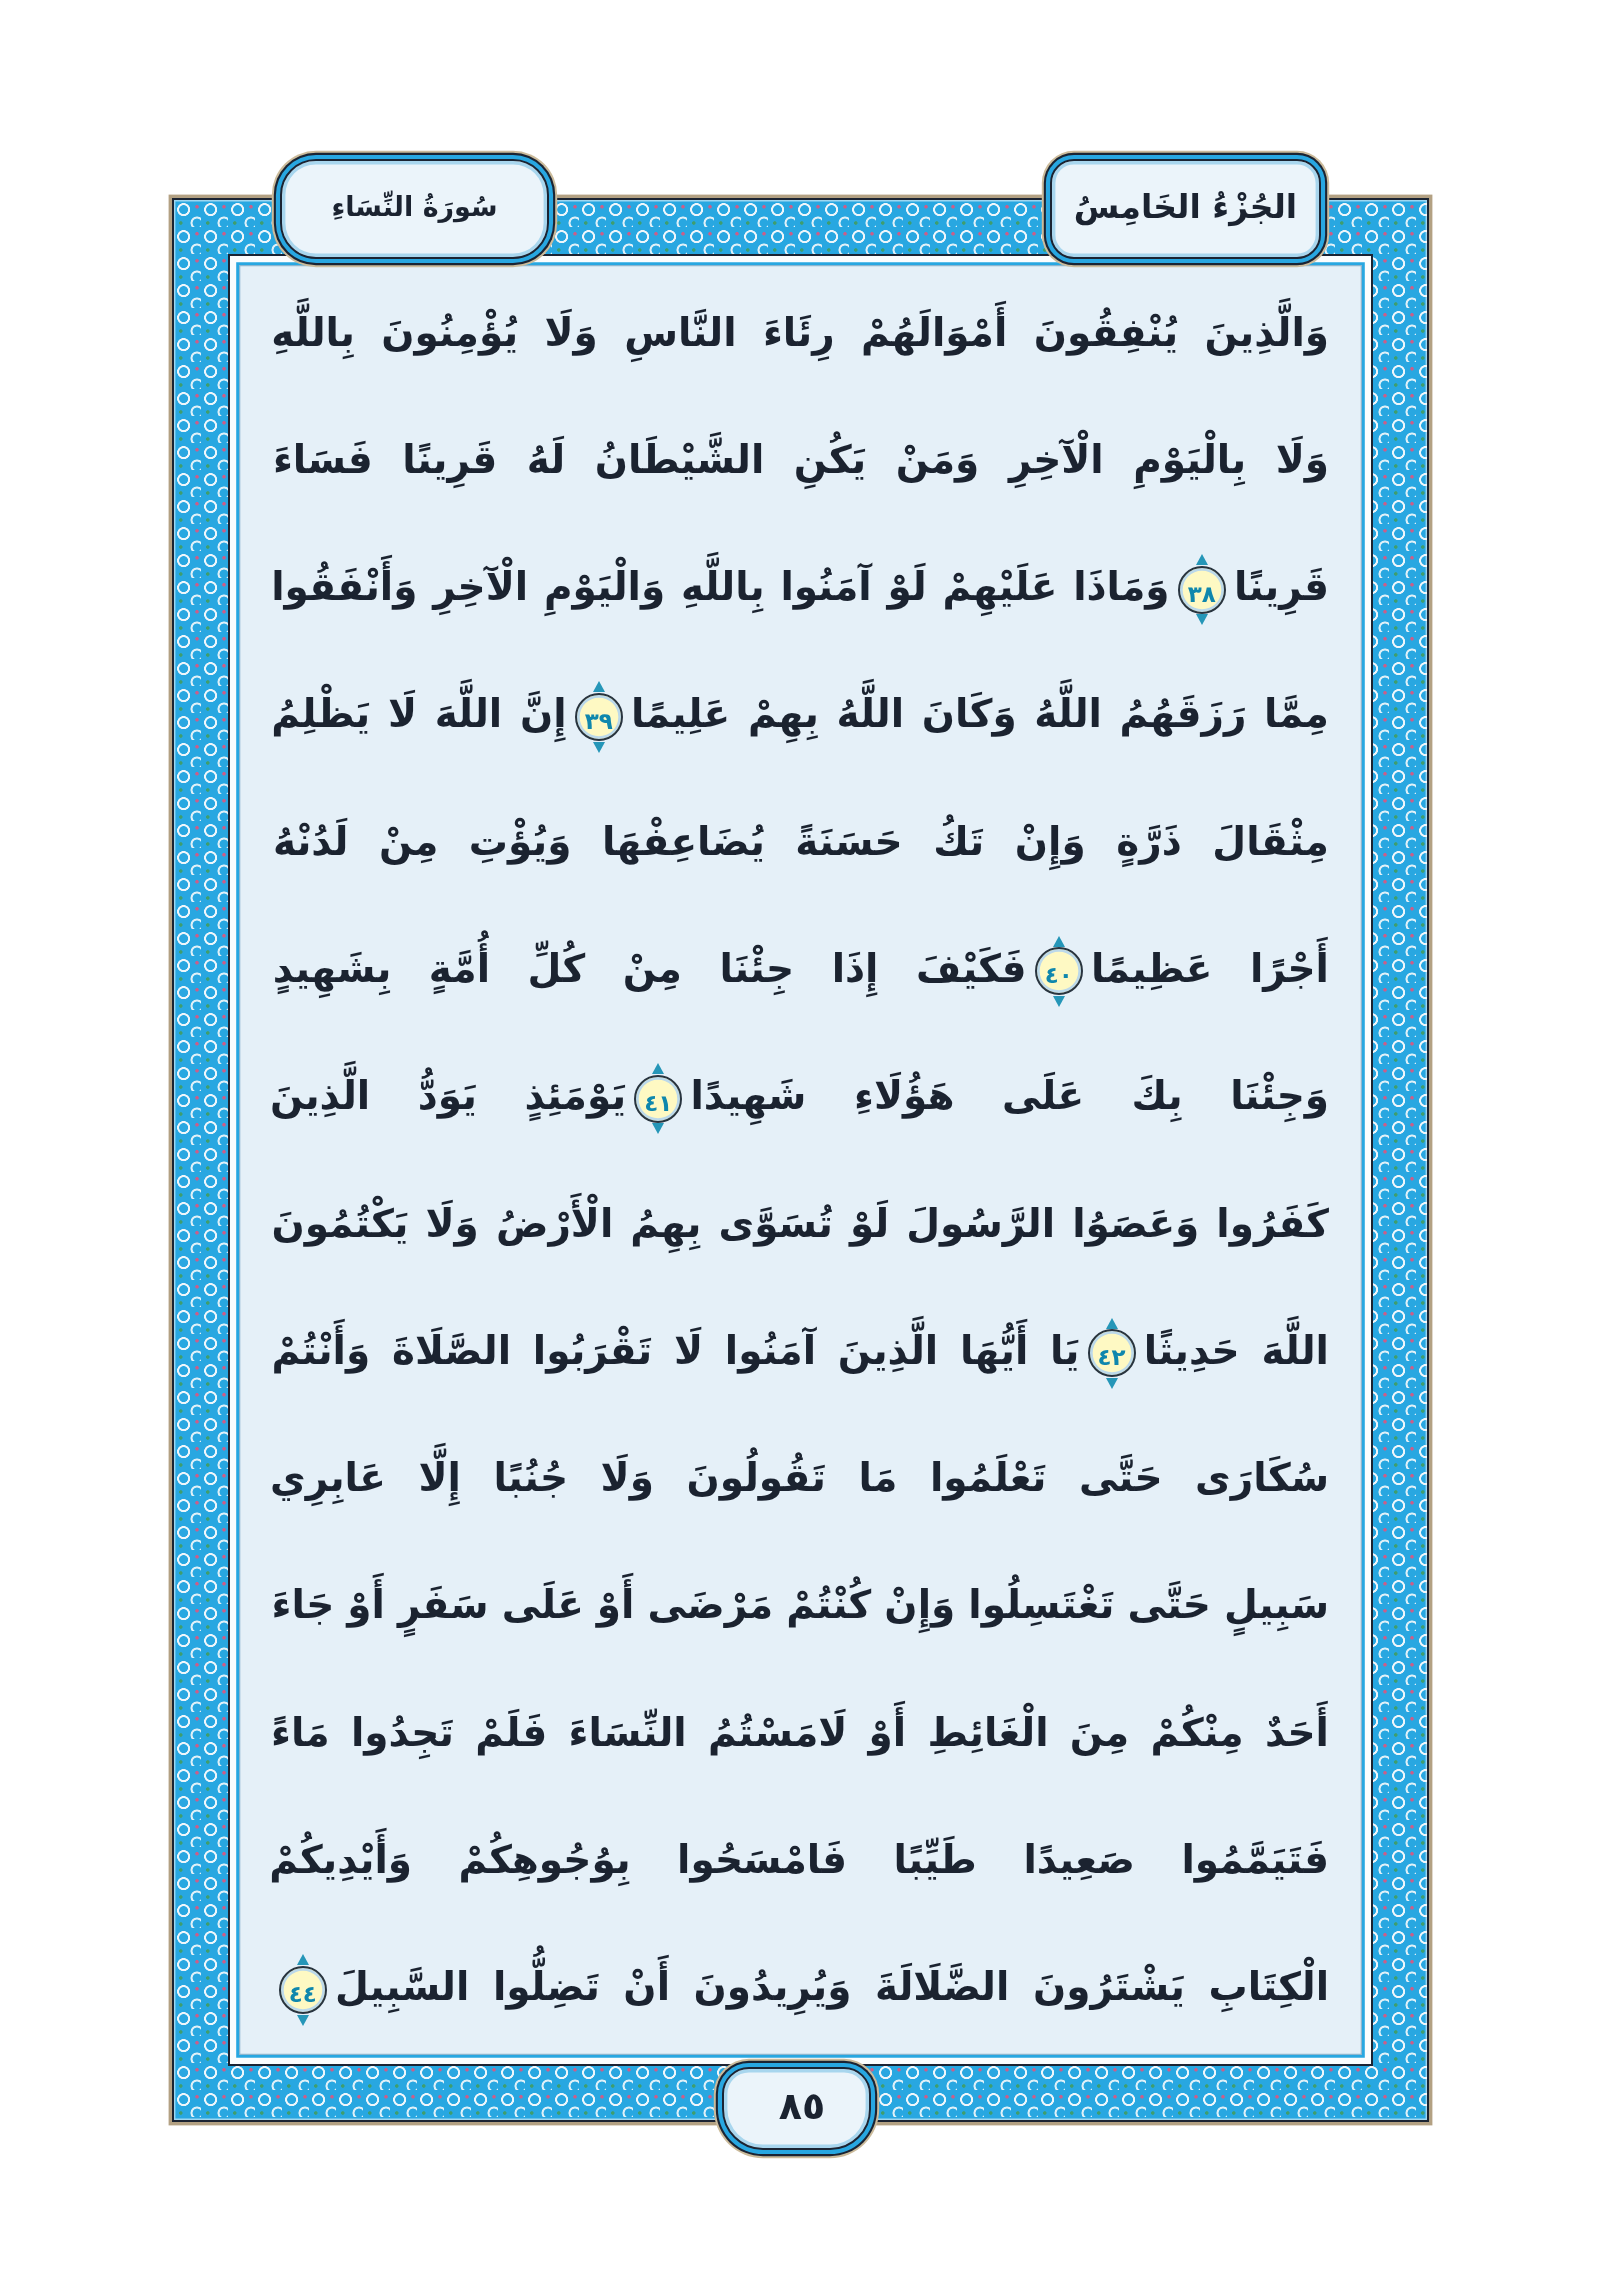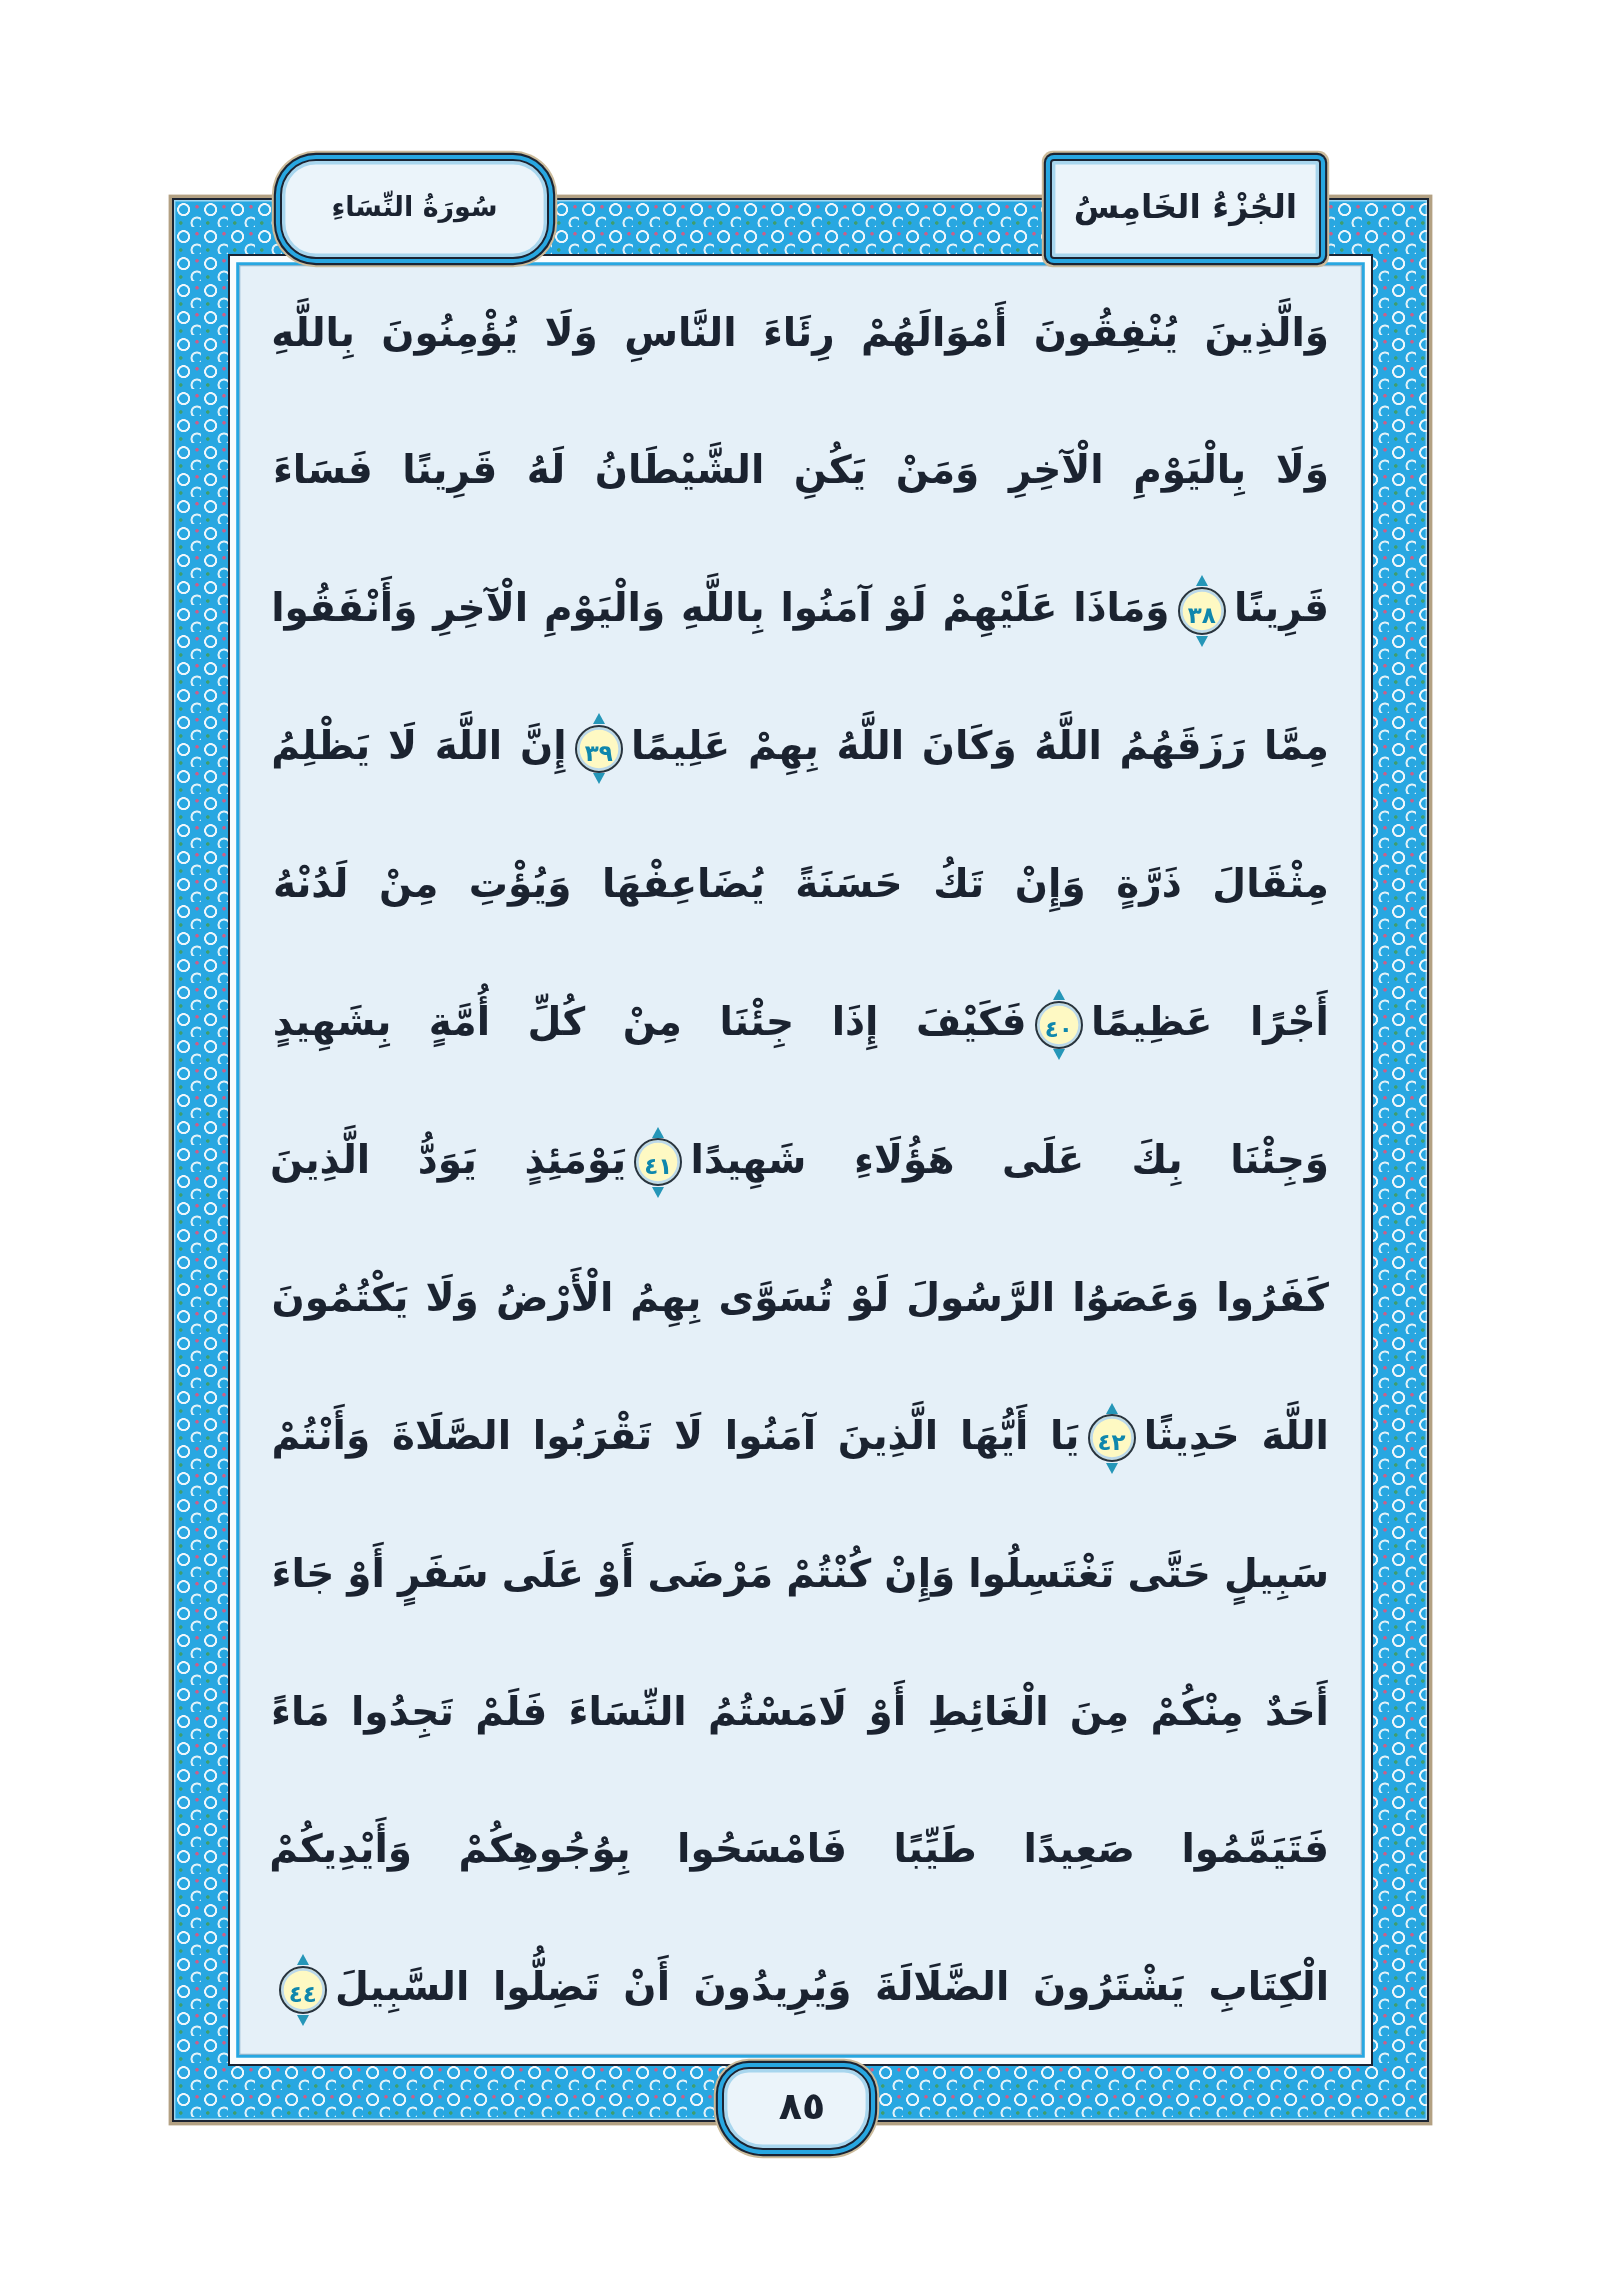--- a/index.html
+++ b/index.html
@@ -40,21 +40,21 @@
   .tab{
     position:absolute;z-index:5;
     background:var(--tab-bg);
     border:2.1px solid var(--outline);
     box-shadow:0 0 0 4.1px var(--band), 0 0 0 6.2px var(--outline), 0 0 0 8.2px #cbbb9b,
                inset 0 0 0 3.4px #a8d6ee;
     display:flex;align-items:center;justify-content:center;
     color:var(--ink);
   }
   .tab-surah{left:280px;top:159px;width:269px;height:100px;border-radius:36px;font-size:27px;}
-  .tab-juz{left:1050px;top:159px;width:271px;height:100px;border-radius:4px;font-size:33px;}
+  .tab-juz{left:1050px;top:159px;width:271px;height:100px;border-radius:24px;font-size:33px;}
   .tab-page{left:722px;top:2067px;width:149px;height:83px;border-radius:27px 27px 41px 41px;font-size:38px;padding-left:11px;}
   .tab .cartouche-text{font-weight:bold;letter-spacing:0.7px;transform:translateY(-2.7px);}
 
   
   .textarea{
     position:absolute;inset:20.5px 42px;
     display:flex;flex-direction:column;justify-content:space-between;
     direction:rtl;
   }
   .line{
@@ -102,20 +102,21 @@
       <div class="textarea" id="lines">
           <div class="line"><span class="ln-in" style="word-spacing: 12.8px;"><span>وَالَّذِينَ يُنْفِقُونَ أَمْوَالَهُمْ رِئَاءَ النَّاسِ وَلَا يُؤْمِنُونَ بِاللَّهِ</span></span></div>
           <div class="line"><span class="ln-in" style="word-spacing: 16px;"><span>وَلَا بِالْيَوْمِ الْآخِرِ وَمَنْ يَكُنِ الشَّيْطَانُ لَهُ قَرِينًا فَسَاءَ</span></span></div>
           <div class="line"><span class="ln-in" style="word-spacing: 2.3px;"><span>قَرِينًا</span><span class="ayah"><span class="num">٣٨</span></span><span>وَمَاذَا عَلَيْهِمْ لَوْ آمَنُوا بِاللَّهِ وَالْيَوْمِ الْآخِرِ وَأَنْفَقُوا</span></span></div>
           <div class="line"><span class="ln-in" style="word-spacing: 4.1px;"><span>مِمَّا رَزَقَهُمُ اللَّهُ وَكَانَ اللَّهُ بِهِمْ عَلِيمًا</span><span class="ayah"><span class="num">٣٩</span></span><span>إِنَّ اللَّهَ لَا يَظْلِمُ</span></span></div>
           <div class="line"><span class="ln-in" style="word-spacing: 17px;"><span>مِثْقَالَ ذَرَّةٍ وَإِنْ تَكُ حَسَنَةً يُضَاعِفْهَا وَيُؤْتِ مِنْ لَدُنْهُ</span></span></div>
           <div class="line"><span class="ln-in" style="word-spacing: 24px;"><span>أَجْرًا عَظِيمًا</span><span class="ayah"><span class="num">٤٠</span></span><span>فَكَيْفَ إِذَا جِئْنَا مِنْ كُلِّ أُمَّةٍ بِشَهِيدٍ</span></span></div>
           <div class="line"><span class="ln-in" style="word-spacing: 34px;"><span>وَجِئْنَا بِكَ عَلَى هَؤُلَاءِ شَهِيدًا</span><span class="ayah"><span class="num">٤١</span></span><span>يَوْمَئِذٍ يَوَدُّ الَّذِينَ</span></span></div>
           <div class="line"><span class="ln-in" style="word-spacing: 3.5px;"><span>كَفَرُوا وَعَصَوُا الرَّسُولَ لَوْ تُسَوَّى بِهِمُ الْأَرْضُ وَلَا يَكْتُمُونَ</span></span></div>
           <div class="line"><span class="ln-in" style="word-spacing: 8.2px;"><span>اللَّهَ حَدِيثًا</span><span class="ayah"><span class="num">٤٢</span></span><span>يَا أَيُّهَا الَّذِينَ آمَنُوا لَا تَقْرَبُوا الصَّلَاةَ وَأَنْتُمْ</span></span></div>
+          <div class="line"><span class="ln-in" style="word-spacing: 19px;"><span>سُكَارَى حَتَّى تَعْلَمُوا مَا تَقُولُونَ وَلَا جُنُبًا إِلَّا عَابِرِي</span></span></div>
           <div class="line"><span class="ln-in" style="word-spacing: -0.5px;"><span>سَبِيلٍ حَتَّى تَغْتَسِلُوا وَإِنْ كُنْتُمْ مَرْضَى أَوْ عَلَى سَفَرٍ أَوْ جَاءَ</span></span></div>
           <div class="line"><span class="ln-in" style="word-spacing: 7.7px;"><span>أَحَدٌ مِنْكُمْ مِنَ الْغَائِطِ أَوْ لَامَسْتُمُ النِّسَاءَ فَلَمْ تَجِدُوا مَاءً</span></span></div>
           <div class="line"><span class="ln-in" style="word-spacing: 33px;"><span>فَتَيَمَّمُوا صَعِيدًا طَيِّبًا فَامْسَحُوا بِوُجُوهِكُمْ وَأَيْدِيكُمْ</span></span></div>
           <div class="line"><span class="ln-in" style="word-spacing: 10px;"><span>الْكِتَابِ يَشْتَرُونَ الضَّلَالَةَ وَيُرِيدُونَ أَنْ تَضِلُّوا السَّبِيلَ</span><span class="ayah"><span class="num">٤٤</span></span></span></div>
         </div>
     </div>
   </div>
 
   <div class="tab tab-page">
     <span class="cartouche-text">٨٥</span>

